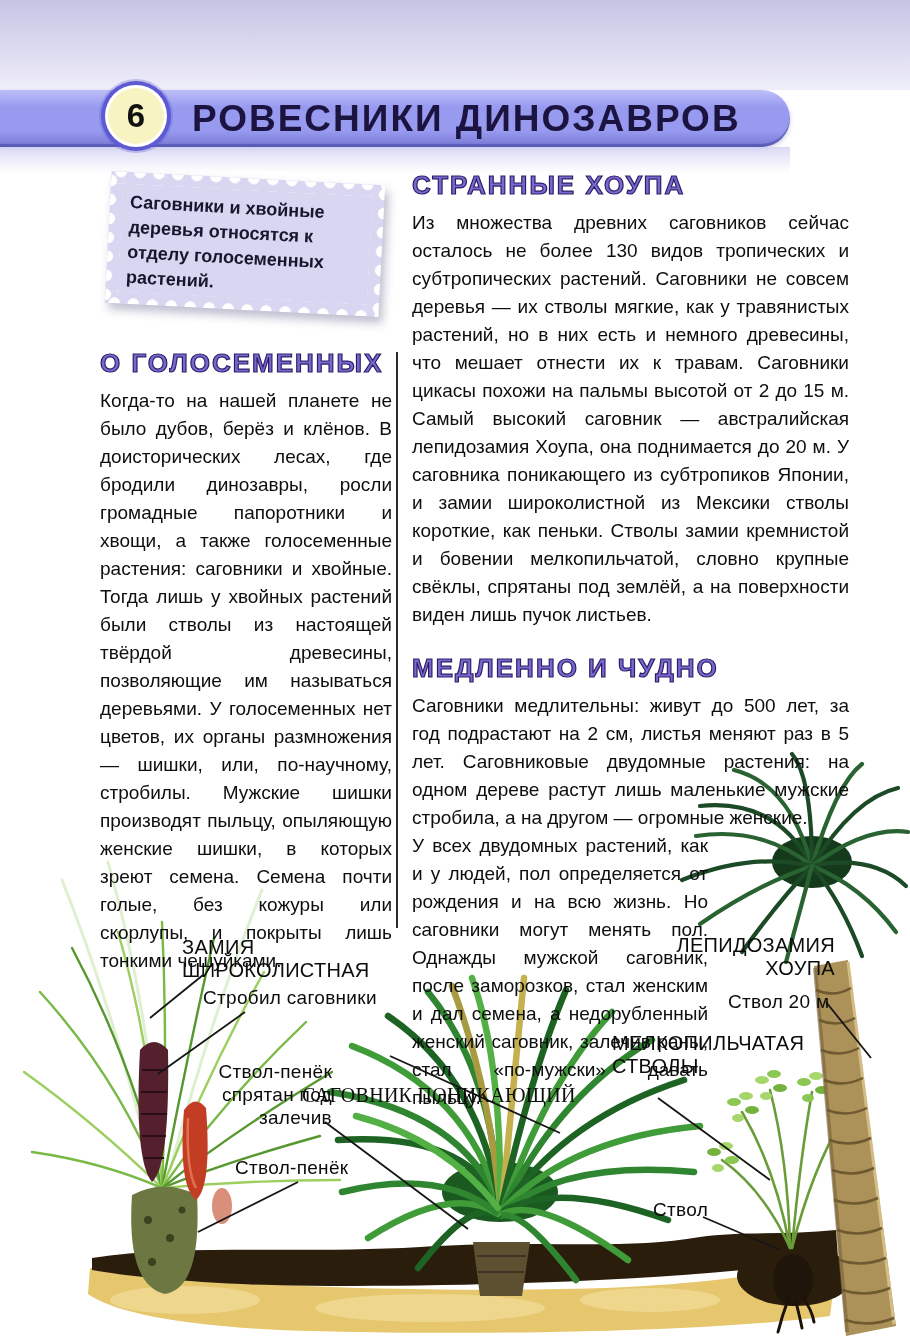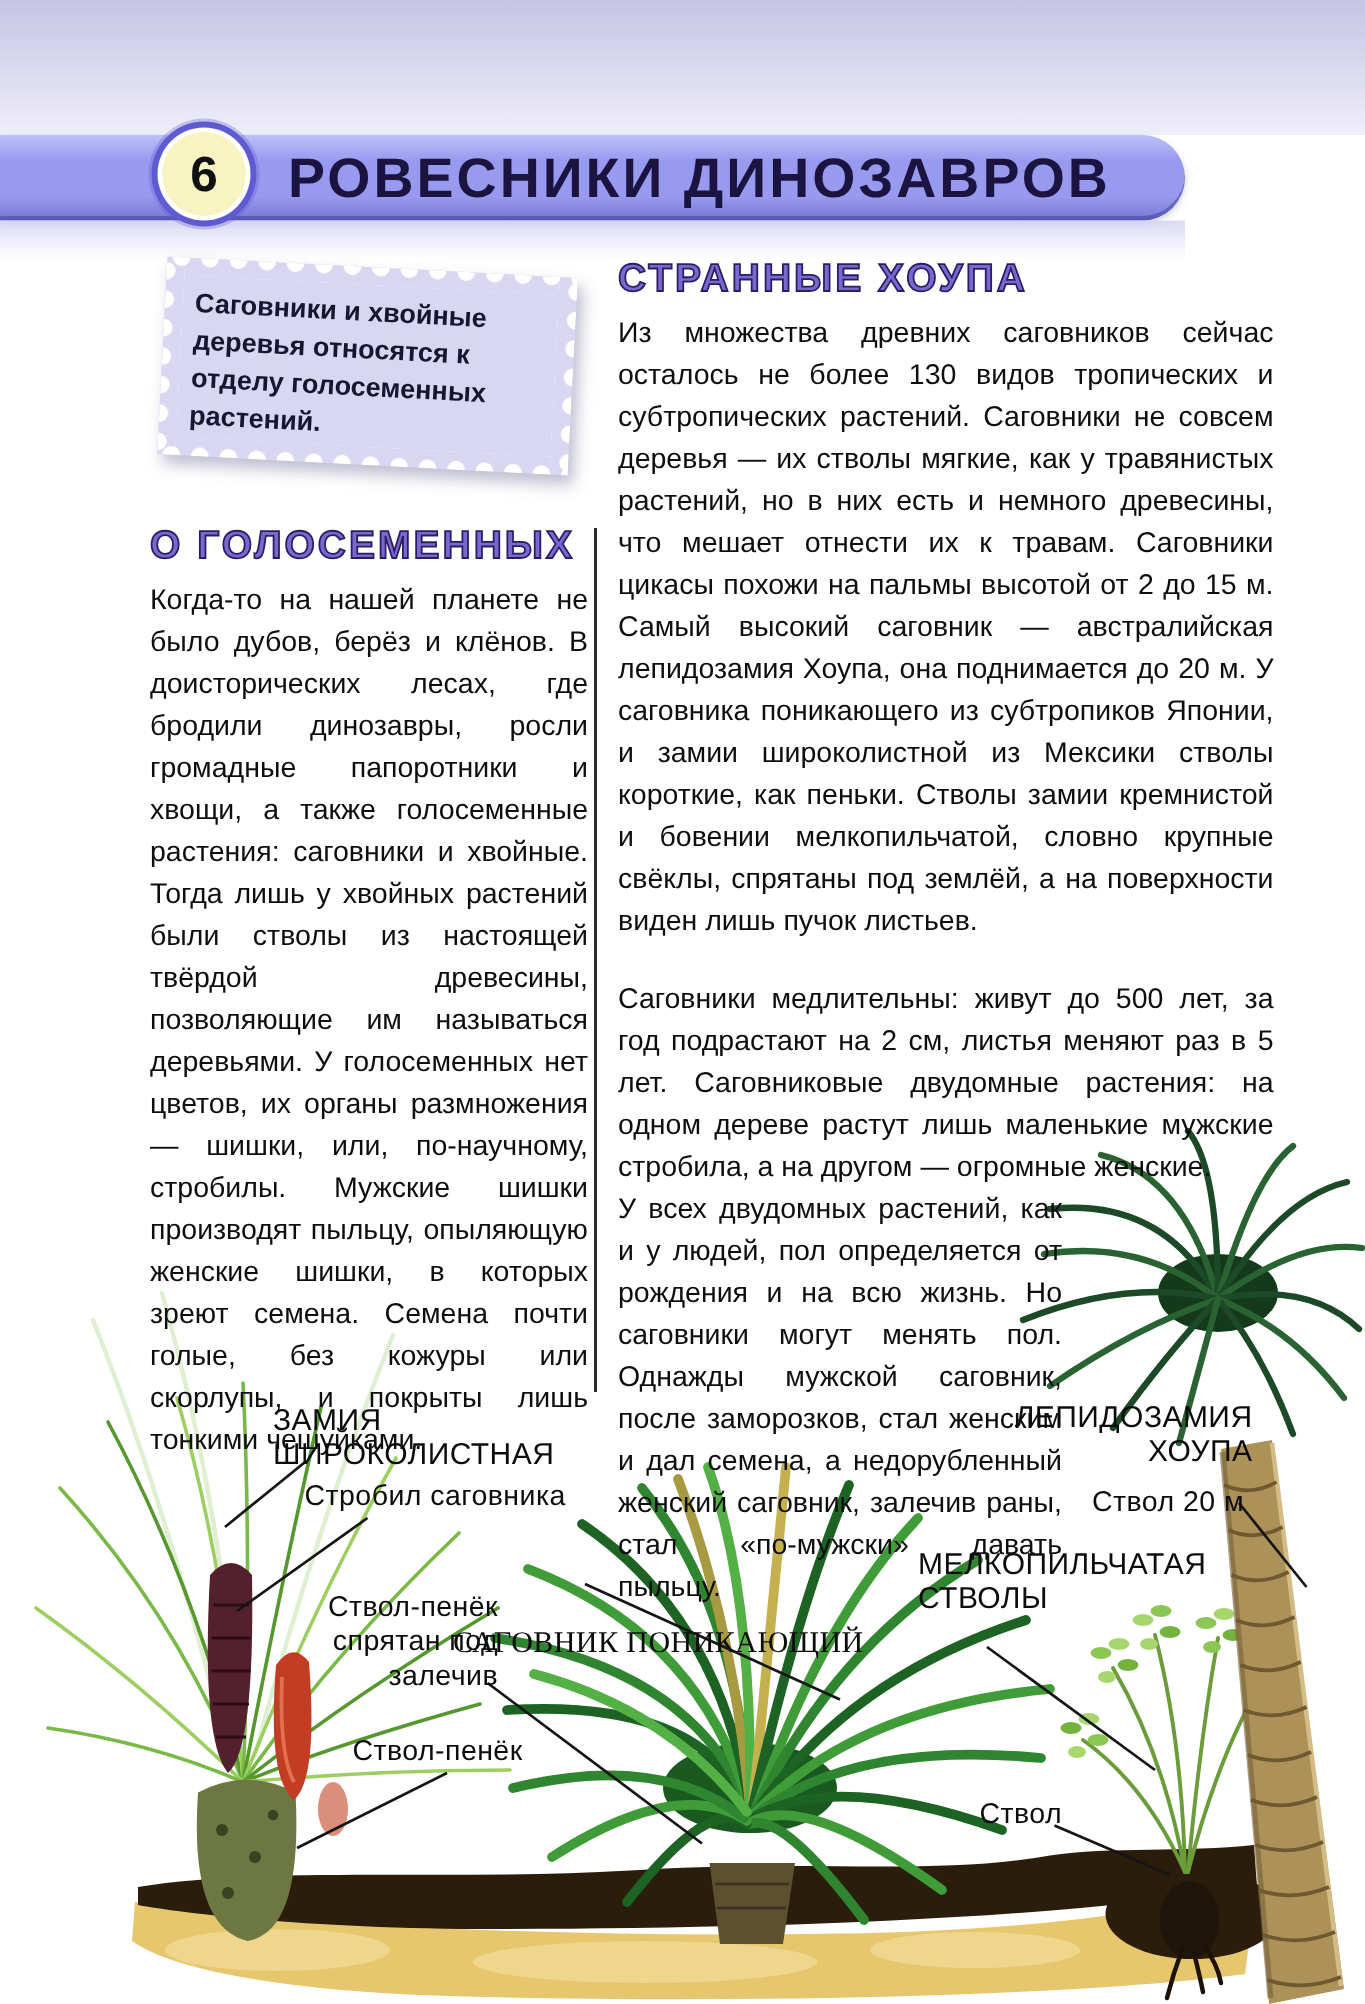--- a/index.html
+++ b/index.html
@@ -93,20 +93,21 @@
   </div>
 
   <div class="divider"></div>
 
   <div class="col-right">
     <section>
       <h2>СТРАННЫЕ ХОУПА</h2>
       <p class="body-text"><span>Из множества древних саговников сейчас осталось не более 130 видов тропических и субтропических растений. Саговники не совсем деревья — их стволы мягкие, как у травянистых растений, но в них есть и немного древесины, что мешает отнести их к травам. Саговники </span><b>цикасы</b><span> похожи на пальмы высотой от 2 до 15 м. Самый высокий саговник — австралийская </span><b>лепидозамия Хоупа</b><span>, она поднимается до 20 м. У </span><b>саговника поникающего</b><span> из субтропиков Японии, и </span><b>замии широколистной</b><span> из Мексики стволы короткие, как пеньки. Стволы </span><b>замии кремнистой</b><span> и </span><b>бовении мелкопильчатой</b><span>, словно крупные свёклы, спрятаны под землёй, а на поверхности виден лишь пучок листьев.</span></p>
     </section>
     <section class="sec2">
+      <h2>МЕДЛЕННО И ЧУДНО</h2>
       <p class="body-text"><span>Саговники медлительны: живут до 500 лет, за год подрастают на 2 см, листья меняют раз в 5 лет. Саговниковые двудомные растения: на одном дереве растут лишь маленькие мужские стробила, а на другом — огромные женские.</span></p>
       <p class="body-text narrow"><span>У всех двудомных растений, как и у людей, пол определяется от рождения и на всю жизнь. Но саговники могут менять пол. Однажды мужской саговник, после заморозков, стал женским и дал семена, а недорубленный женский саговник, залечив раны, стал «по-мужски» давать пыльцу.</span></p>
     </section>
   </div>
 
   <svg class="figure" viewBox="0 0 910 596" xmlns="http://www.w3.org/2000/svg">
 
     <path class="sand" d="M90,528 C200,545 400,552 560,549 C680,547 780,536 838,514 L830,576 C700,593 450,596 280,590 C170,585 110,570 88,554 Z"></path>
     <ellipse class="sand2" cx="185" cy="560" rx="75" ry="14"></ellipse>
     <ellipse class="sand2" cx="430" cy="568" rx="115" ry="14"></ellipse>
@@ -239,21 +240,21 @@
     <path class="pline" d="M245,272 L158,334"></path>
     <path class="pline" d="M325,382 L468,489"></path>
     <path class="pline" d="M298,442 L198,492"></path>
     <path class="pline" d="M390,316 L560,393"></path>
     <path class="pline" d="M658,358 L770,440"></path>
     <path class="pline" d="M826,262 L871,318"></path>
     <path class="pline" d="M703,477 L780,510"></path>
   </svg>
 
   <div class="label caps" style="left:182px;top:936px;width:205px;">ЗАМИЯ ШИРОКОЛИСТНАЯ</div>
-  <div class="label nowrap" style="left:203px;top:986px;">Стробил саговника</div>
+  <div class="label nowrap" style="left:203px;top:986px;">Стробил саговники</div>
   <div class="label alignr" style="left:200px;top:1060px;width:132px;">Ствол-пенёк спрятан под залечив</div>
   <div class="label nowrap" style="left:235px;top:1156px;">Ствол-пенёк</div>
   <div class="label caps nowrap" style="left:302px;top:1084px;font-family:Liberation Serif, serif;">САГОВНИК ПОНИКАЮЩИЙ</div>
   <div class="label caps" style="left:612px;top:1032px;width:180px;">МЕЛКОПИЛЬЧАТАЯ СТВОЛЫ</div>
   <div class="label caps alignr" style="left:655px;top:934px;width:180px;">ЛЕПИДОЗАМИЯ ХОУПА</div>
   <div class="label nowrap" style="left:728px;top:990px;">Ствол 20 м</div>
   <div class="label nowrap" style="left:653px;top:1198px;">Ствол</div>
 </div>
 
 </body></html>

